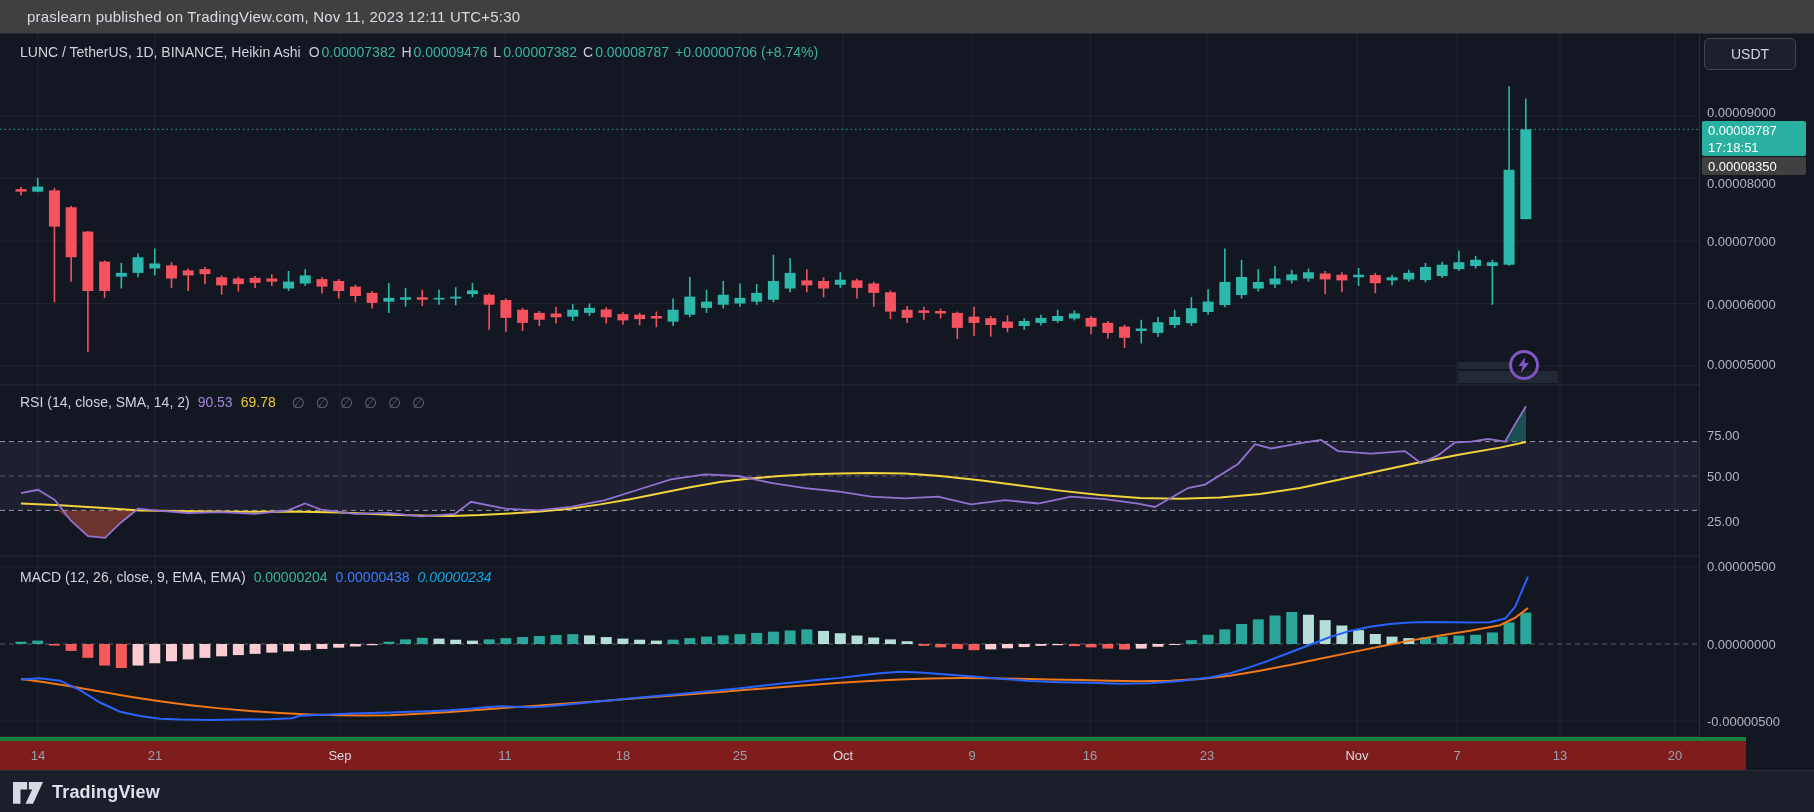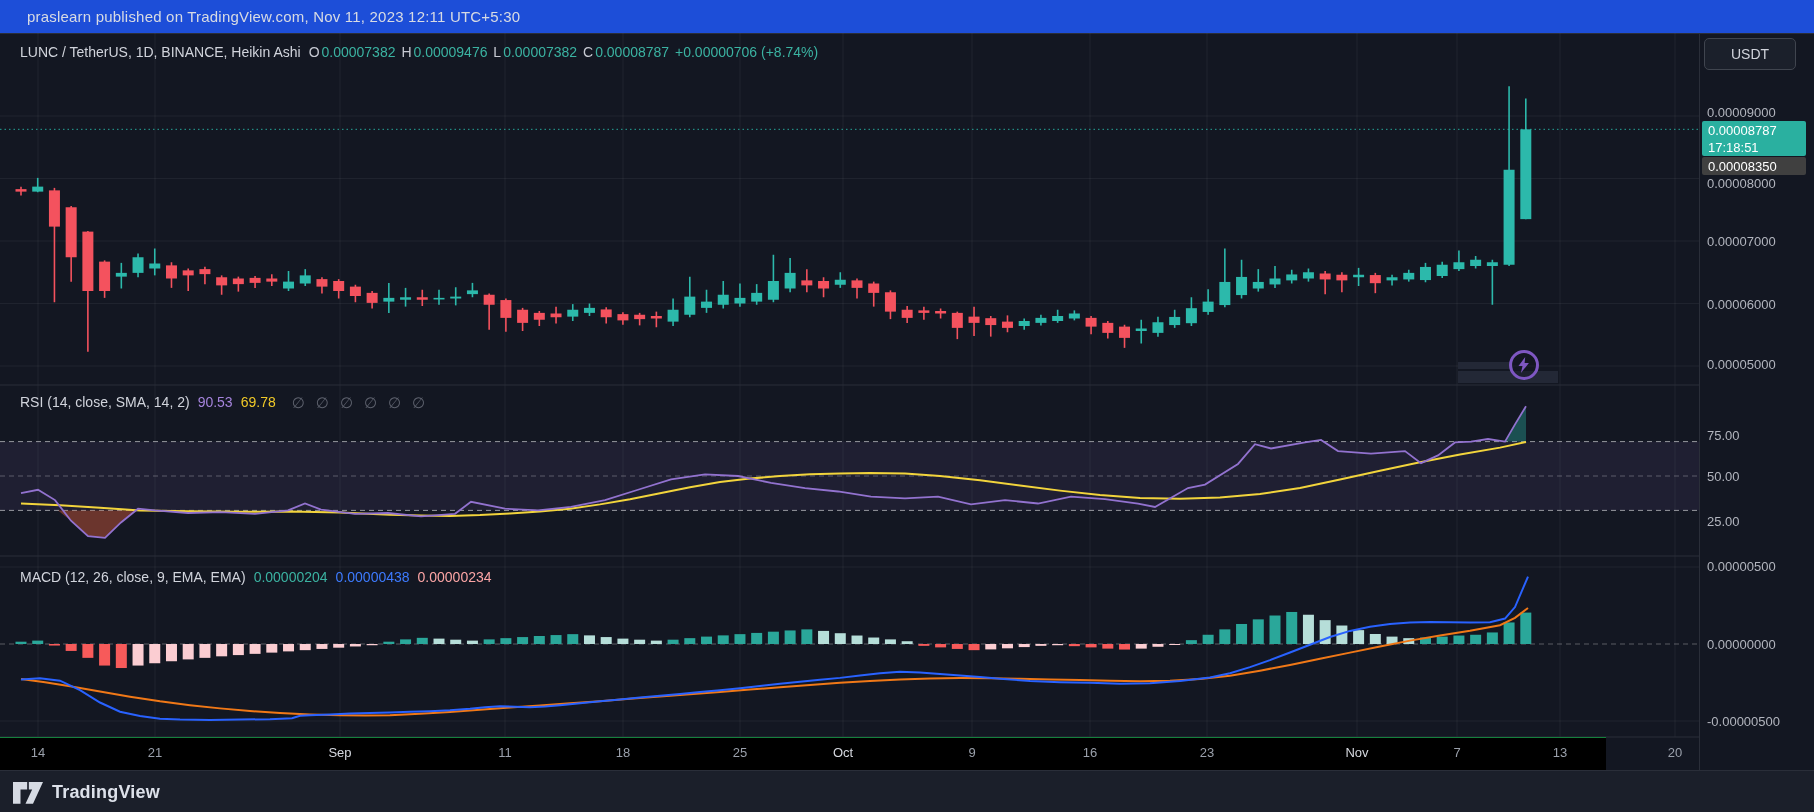--- a/index.html
+++ b/index.html
@@ -1,43 +1,43 @@
 <!DOCTYPE html>
 <html><head>
 <meta charset="utf-8">
 <style>
   html,body{margin:0;padding:0;background:#0b0e15;}
   #app{position:relative;width:1814px;height:812px;background:#131722;overflow:hidden;
        font-family:"Liberation Sans",sans-serif;-webkit-font-smoothing:antialiased;}
   
-  #topbar{position:absolute;left:0;top:0;width:100%;height:33px;background:#1d4ed8;border-bottom:1px solid #2a2e39;
+  #topbar{position:absolute;left:0;top:0;width:100%;height:33px;background:#404040;border-bottom:1px solid #2a2e39;
           display:flex;align-items:center;}
   #topbar .txt{color:#d8dbe3;font-size:15px;margin-left:27px;letter-spacing:.2px;}
   
   #chart{position:absolute;left:0;top:33px;}
   
   .legend{position:absolute;left:20px;display:flex;align-items:flex-start;gap:8px;white-space:nowrap;font-size:14px;color:#d1d4dc;}
   #legend-main{top:44px;}
   #legend-rsi{top:394px;}
   #legend-macd{top:569px;}
   .v-teal{color:#3bb3a2;} .v-purple{color:#a584dd;} .v-yellow{color:#f0c928;}
-  .v-blue{color:#3d7bff;} .v-orange{color:#fca5a5;}
+  .v-blue{color:#3d7bff;} .v-orange{color:#0ea5e9;font-style:italic;}
   .ohlc span{margin-right:2px;}
   .ohlc .lbl{color:#c7cad3;}
   .ghost-row{display:flex;gap:11px;margin-left:8px;color:#5d616d;font-size:15px;}
   
   #right-axis{position:absolute;left:1699px;top:33px;width:115px;height:737px;border-left:1px solid #2a2e39;padding-left:24px;}
   .ax-label{position:absolute;left:7px;transform:translateY(-50%);font-size:13px;color:#b2b5be;white-space:nowrap;}
   #usdt-btn{position:absolute;left:4px;top:5px;width:90px;height:30px;border:1px solid #40454f;border-radius:5px;
             color:#d1d4dc;font-size:14px;display:flex;align-items:center;justify-content:center;background:#1b202b;}
   .badge{position:absolute;left:2px;width:98px;color:#fff;font-size:13px;line-height:17px;padding-left:6px;border-radius:2px;}
   #badge-last{top:88px;background:#2ab0a0;height:34px;padding-top:1px;}
   #badge-prev{top:124px;background:#404040;height:17px;padding-top:1px;}
   
-  #time-axis{position:absolute;left:0;top:737px;width:1606px;height:33px;border-top:1px solid #15803d;background:#000000;}
+  #time-axis{position:absolute;left:0;top:737px;width:1746px;height:33px;border-top:4px solid #15803d;background:#7f1d1d;}
   .t-label{position:absolute;top:7px;transform:translateX(-50%);font-size:13px;color:#9aa0ab;}
   .t-label.major{color:#d6d9e0;}
   
   #footer{position:absolute;left:0;top:770px;width:100%;height:42px;background:#1b1f2a;border-top:1px solid #2a2e39;
           display:flex;align-items:center;}
   #footer .brand{color:#dde1ea;font-size:18px;font-weight:bold;margin-left:9px;letter-spacing:.2px;}
   #tv-logo{margin-left:13px;width:30px;height:24px;}
   
   #boost{position:absolute;left:1509px;top:350px;width:30px;height:30px;border-radius:50%;
          border:3px solid #7e57c2;box-sizing:border-box;display:flex;align-items:center;justify-content:center;background:rgba(19,23,34,.4);}

